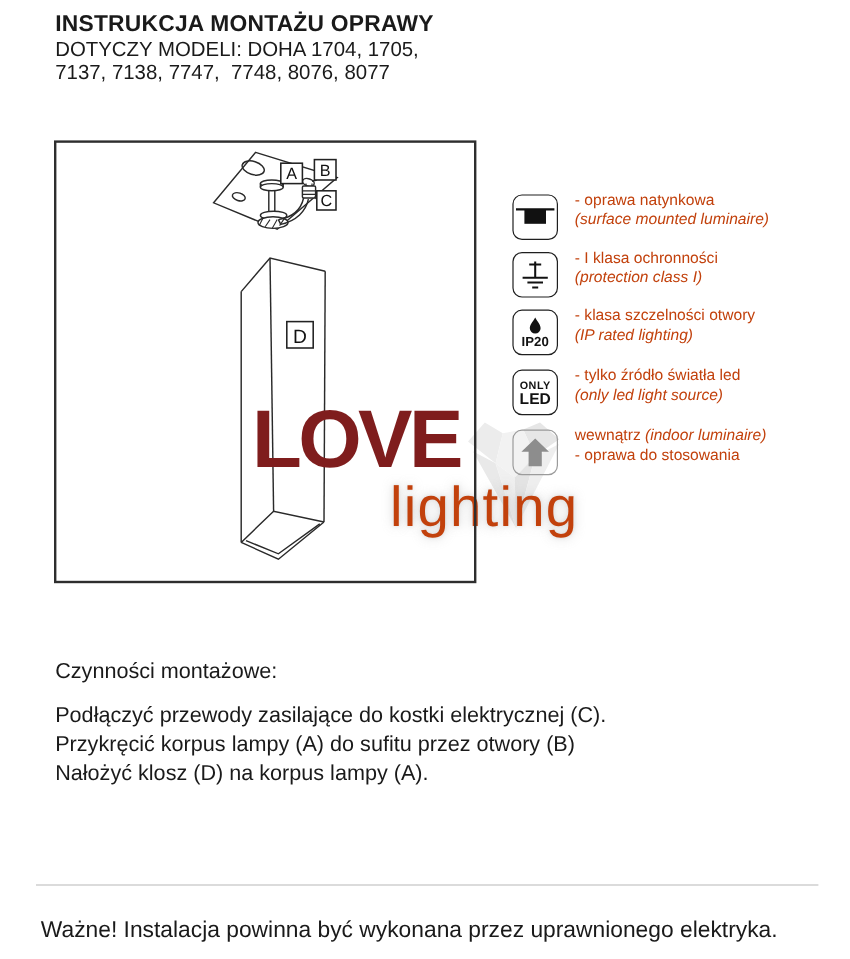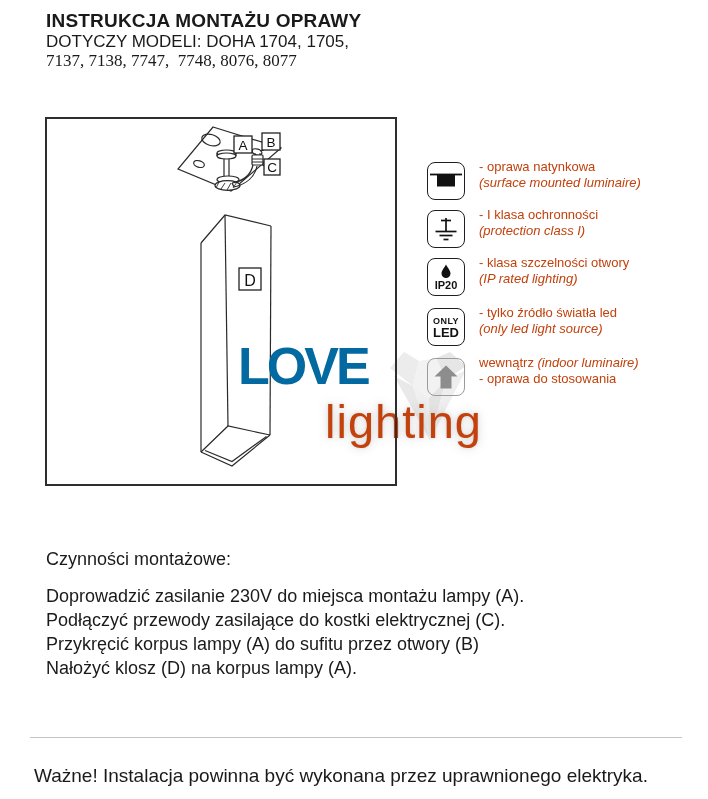--- a/index.html
+++ b/index.html
@@ -5,27 +5,27 @@
   html,body{margin:0;padding:0;}
   body{
     width:708px;height:799px;position:relative;overflow:hidden;
     background:#ffffff;color:#1a1a1a;
     font-family:"Liberation Sans","DejaVu Sans",sans-serif;
   }
   .abs{position:absolute;}
   
   .title{left:46px;top:10px;font-size:19px;font-weight:bold;letter-spacing:.2px;}
   .sub{left:46px;font-size:17px;line-height:19px;}
-  .sub2{white-space:pre;font-family:Liberation Serif, serif;}
+  .sub2{white-space:pre;}
   
   .draw-svg{left:45px;top:117px;z-index:2;}
   .box-border{left:45px;top:117px;width:348px;height:365px;border:2px solid #2e2e2e;z-index:4;}
   
   .wm-heart{left:386px;top:346px;z-index:1;}
-  .wm-love{left:210px;top:326px;z-index:3;color:#0369a1;font-size:52px;font-weight:bold;letter-spacing:-3px;line-height:80px;margin-left:28px;}
+  .wm-love{left:210px;top:326px;z-index:3;color:#7f1d1d;font-size:68px;font-weight:bold;letter-spacing:-3px;line-height:80px;}
   .wm-lighting{left:325px;top:398px;z-index:3;color:#c2410c;font-size:47px;line-height:48px;letter-spacing:1px;
     text-shadow:0 0 10px rgba(160,160,160,.45),0 0 3px rgba(200,200,200,.5);}
   
   .icon{left:427px;width:38px;height:38px;border:1.7px solid #1f1f1f;border-radius:8px;
     box-sizing:border-box;display:flex;flex-direction:column;align-items:center;justify-content:center;z-index:5;background:transparent;}
   .icon svg{display:block;}
   .icon-gray{border-color:#9b9b9b;}
   .ip20-label{font-size:11px;font-weight:bold;line-height:11px;margin-top:1px;color:#111;}
   .only-label{font-size:9px;font-weight:bold;line-height:10px;color:#111;letter-spacing:.4px;}
   .led-label{font-size:13px;font-weight:bold;line-height:13px;color:#111;}
@@ -154,20 +154,19 @@
   <div>- tylko źródło światła led</div>
   <div class="fen">(only led light source)</div>
 </div>
 <div class="abs ftext" style="top:355px">
   <div><span>wewnątrz </span><span class="fen">(indoor luminaire)</span></div>
   <div>- oprawa do stosowania</div>
 </div>
 
 <div class="abs heading">Czynności montażowe:</div>
 <div class="abs steps">
-  <div>Doprowadzić zasilanie 230V do miejsca montażu lampy (A).</div>
   <div>Podłączyć przewody zasilające do kostki elektrycznej (C).</div>
   <div>Przykręcić korpus lampy (A) do sufitu przez otwory (B)</div>
   <div>Nałożyć klosz (D) na korpus lampy (A).</div>
 </div>
 
 <div class="abs rule"></div>
 <div class="abs warning">Ważne! Instalacja powinna być wykonana przez uprawnionego elektryka.</div>
 
 </body></html>

